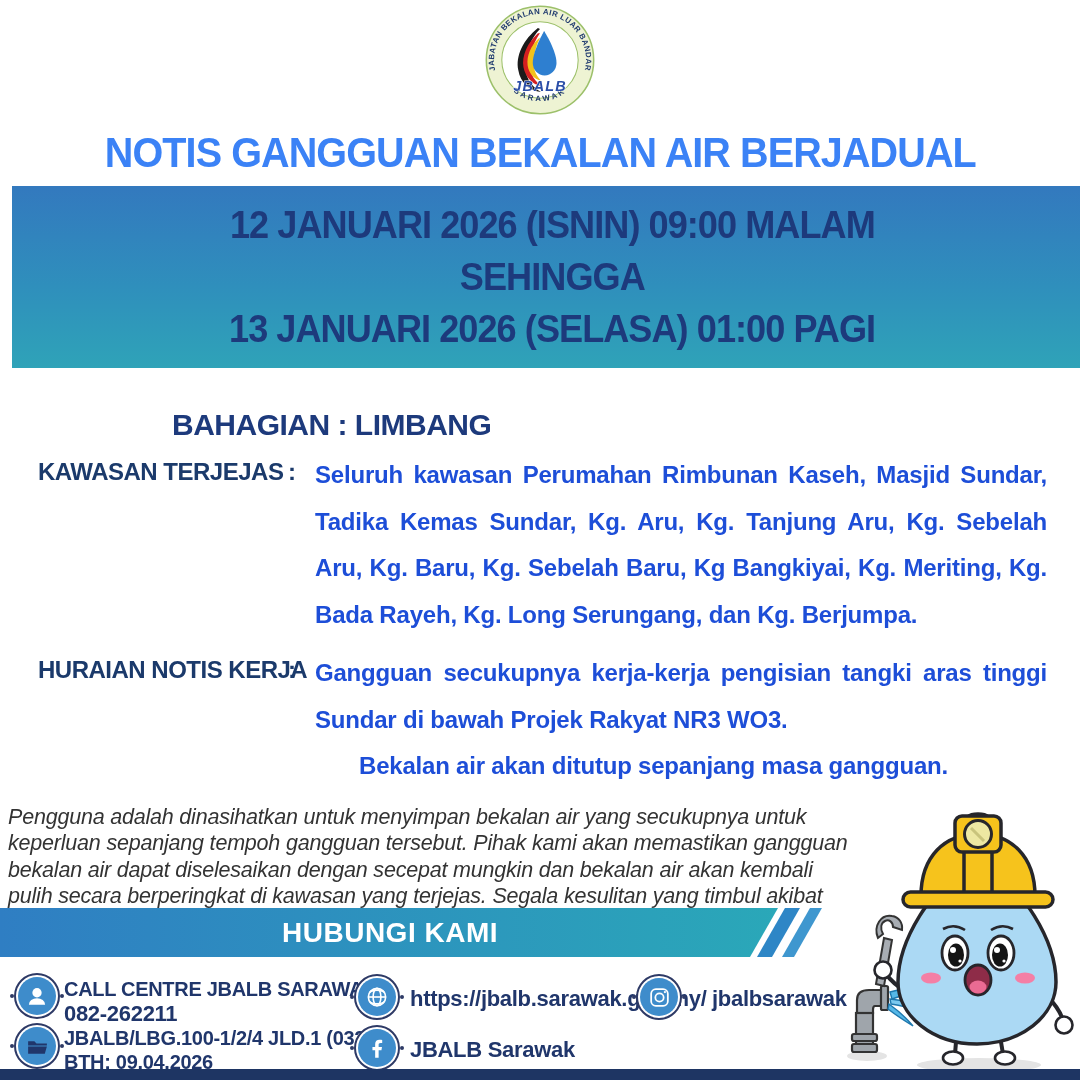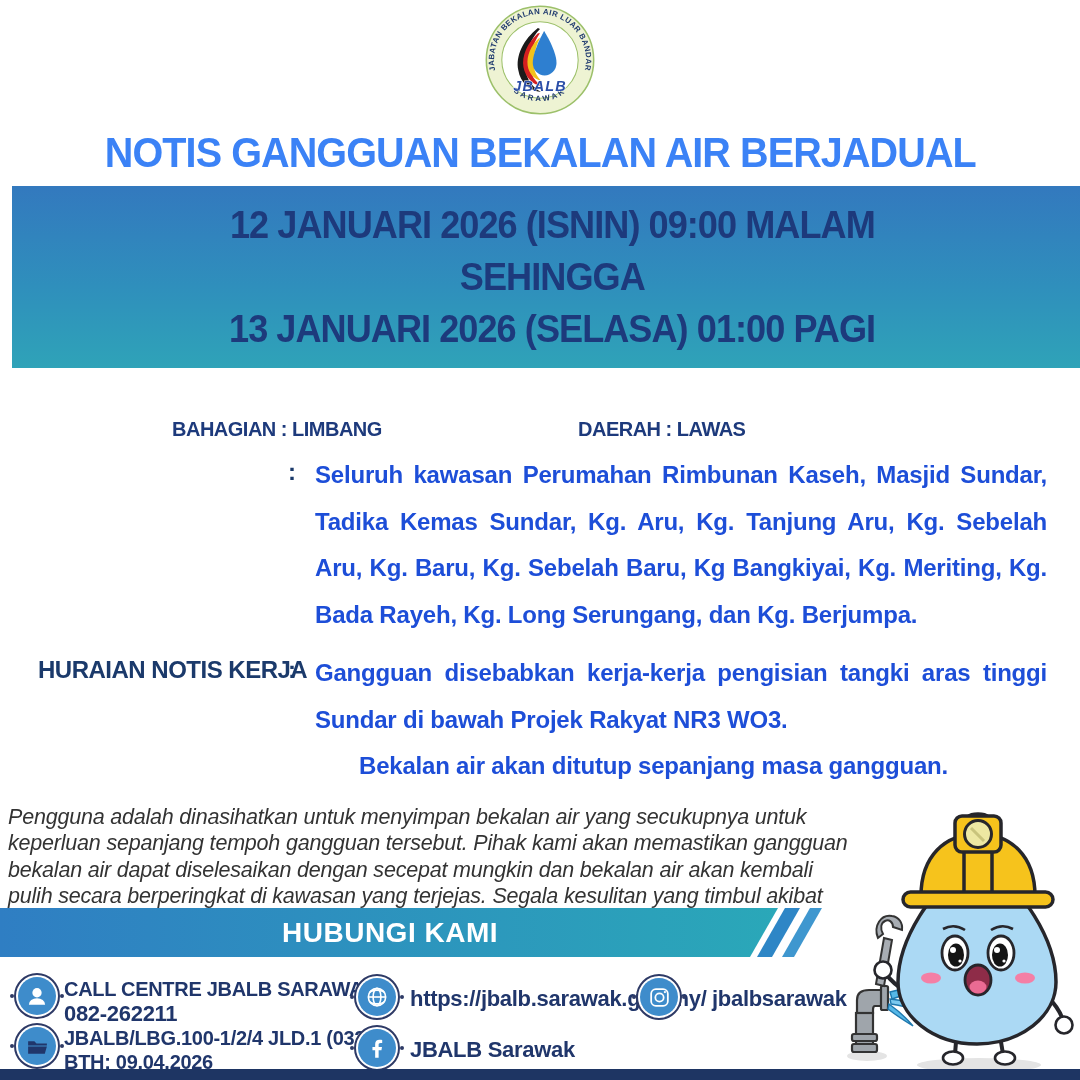--- a/index.html
+++ b/index.html
@@ -20,21 +20,21 @@
     position:absolute;top:186px;left:12px;width:1080px;height:182px;
     background:linear-gradient(180deg,#3379be 0%,#2f8fbc 55%,#2fa3b8 100%);
     display:flex;flex-direction:column;justify-content:center;align-items:center;
     row-gap:5px;
   }
   .date-line{
     font-size:38px;font-weight:bold;color:#1d3a7c;letter-spacing:-1px;line-height:47px;
     transform:scaleX(.95);
   }
   
-  .loc{position:absolute;top:418px;font-size:20px;font-weight:bold;color:#1d3a7c;letter-spacing:-.5px;}
+  .loc{position:absolute;top:408px;font-size:30px;font-weight:bold;color:#1d3a7c;letter-spacing:-.5px;}
   .loc.bahagian{left:172px;}
   .loc.daerah{left:578px;}
   
   .sec-label{position:absolute;left:38px;font-size:24px;font-weight:bold;color:#1b3a6b;letter-spacing:-.5px;}
   .sec-colon{position:absolute;left:288px;font-size:24px;font-weight:bold;color:#1b3a6b;}
   .sec-text{
     position:absolute;left:315px;width:732px;font-size:24px;font-weight:bold;color:#1d4ed8;
     line-height:46.5px;text-align:justify;letter-spacing:-.2px;
   }
   .sec-text.nojust{text-align:left;margin-left:44px;}
@@ -107,28 +107,28 @@
     <span>NOTIS GANGGUAN BEKALAN AIR BERJADUAL</span>
   </h1>
 
   <div class="date-banner">
     <div class="date-line">12 JANUARI 2026 (ISNIN) 09:00 MALAM</div>
     <div class="date-line">SEHINGGA</div>
     <div class="date-line">13 JANUARI 2026 (SELASA) 01:00 PAGI</div>
   </div>
 
   <div class="loc bahagian">BAHAGIAN : LIMBANG</div>
-  <div class="loc daerah">DAERAH : LAWAS</div>
-
+
+  <div class="sec-label" style="top:458px;">KAWASAN TERJEJAS</div>
   <div class="sec-colon" style="top:458px;">:</div>
   <div class="sec-text" style="top:452px;">Seluruh kawasan Perumahan Rimbunan Kaseh, Masjid Sundar, Tadika Kemas Sundar, Kg. Aru, Kg. Tanjung Aru, Kg. Sebelah Aru, Kg. Baru, Kg. Sebelah Baru, Kg Bangkiyai, Kg. Meriting, Kg. Bada Rayeh, Kg. Long Serungang, dan Kg. Berjumpa.</div>
 
   <div class="sec-label" style="top:656px;">HURAIAN NOTIS KERJA</div>
   <div class="sec-colon" style="top:656px;">:</div>
-  <div class="sec-text" style="top:650px;">Gangguan disebabkan kerja-kerja pengisian tangki aras tinggi Sundar di bawah Projek Rakyat NR3 WO3.</div>
+  <div class="sec-text" style="top:650px;">Gangguan secukupnya kerja-kerja pengisian tangki aras tinggi Sundar di bawah Projek Rakyat NR3 WO3.</div>
   <div class="sec-text nojust" style="top:743px;">Bekalan air akan ditutup sepanjang masa gangguan.</div>
 
   <div class="advisory">Pengguna adalah dinasihatkan untuk menyimpan bekalan air yang secukupnya untuk keperluan sepanjang tempoh gangguan tersebut. Pihak kami akan memastikan gangguan bekalan air dapat diselesaikan dengan secepat mungkin dan bekalan air akan kembali pulih secara berperingkat di kawasan yang terjejas. Segala kesulitan yang timbul akibat gangguan ini adalah sangat dikesali.</div>
 
   <div class="contact-banner">
     <div class="contact-banner-text">HUBUNGI KAMI</div>
   </div>
   <div class="stripe s1"></div>
   <div class="stripe s2"></div>
 

